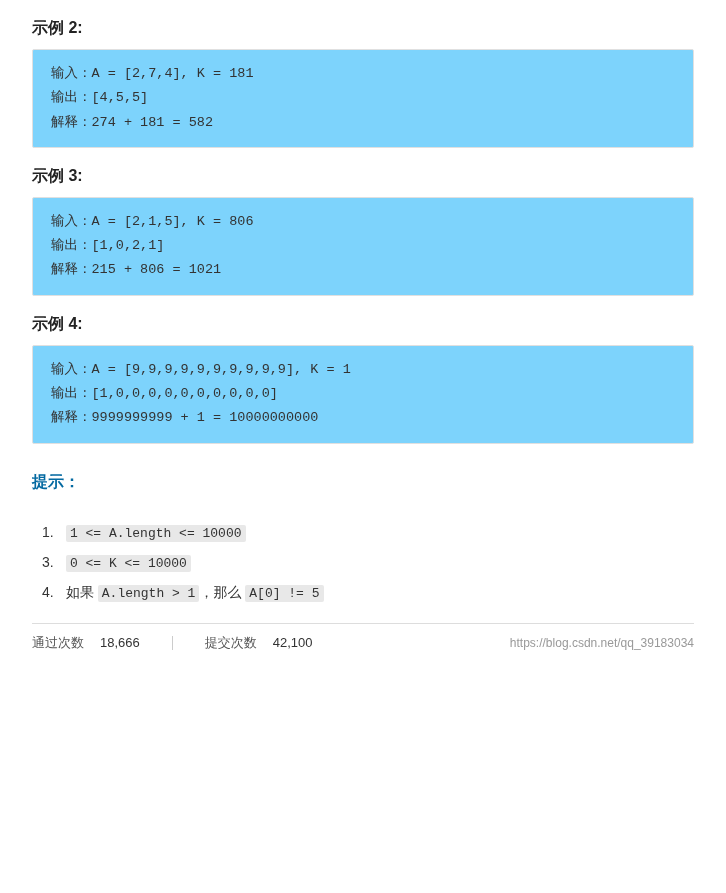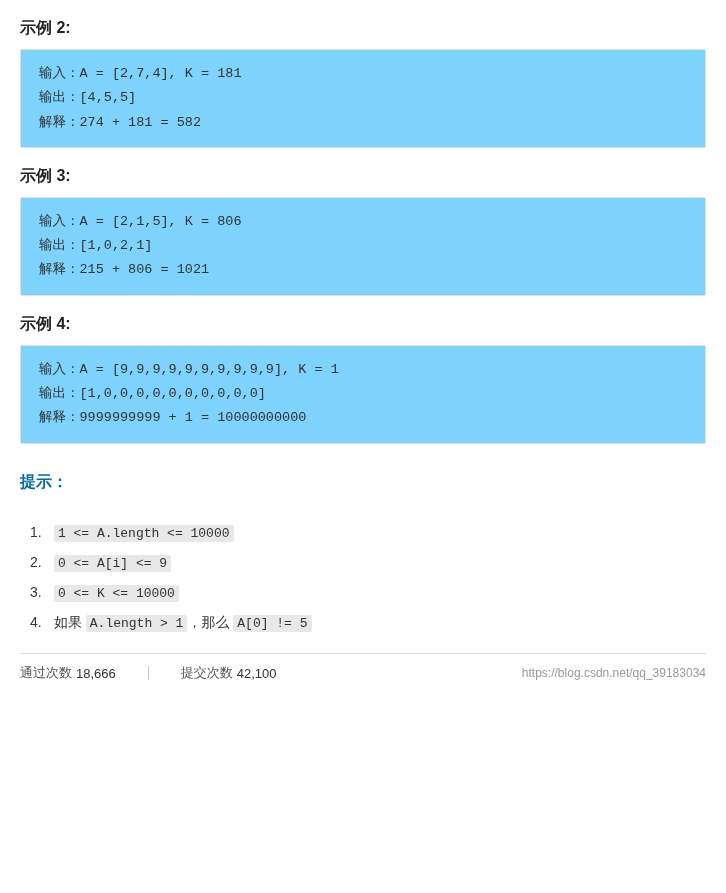--- a/index.html
+++ b/index.html
@@ -4,21 +4,21 @@
   <style>
     * { margin: 0; padding: 0; box-sizing: border-box; }
     body {
       font-family: "Microsoft YaHei", "SimHei", sans-serif;
       background: #ffffff;
       color: #333;
       font-size: 14px;
       width: 726px;
     }
     .page-wrapper {
-      padding: 0 20px;
+      padding: 0 32px;
     }
     .section-title {
       font-size: 16px;
       font-weight: bold;
       margin: 18px 0 10px 0;
       color: #222;
     }
     .example-box {
       background: #7dd3fc;
       border: 1px solid #e0e0e0;
@@ -75,21 +75,21 @@
       font-size: 13px;
       color: #555;
     }
     .footer-left {
       display: flex;
       gap: 28px;
       align-items: center;
     }
     .footer-stat {
       display: flex;
-      gap: 4px;
+      gap: 16px;
       align-items: center;
     }
     .footer-stat .label {
       color: #555;
     }
     .footer-stat .value {
       color: #333;
       font-weight: 500;
     }
     .footer-divider {
@@ -130,24 +130,20 @@
   </div>
 
   <div class="hints-section">
     <div class="hints-title">提示：</div>
     <ol class="hints-list">
       <li>
         <span class="num">1.</span>
         <code class="inline">1 &lt;= A.length &lt;= 10000</code>
       </li>
       <li>
-        <span class="num">2.</span>
-        <code class="inline">0 &lt;= A[i] &lt;= 9</code>
-      </li>
-      <li>
         <span class="num">3.</span>
         <code class="inline">0 &lt;= K &lt;= 10000</code>
       </li>
       <li>
         <span class="num">4.</span>
         <span>如果 </span><code class="inline">A.length &gt; 1</code><span>，那么 </span><code class="inline">A[0] != 5</code>
       </li>
     </ol>
   </div>
 

